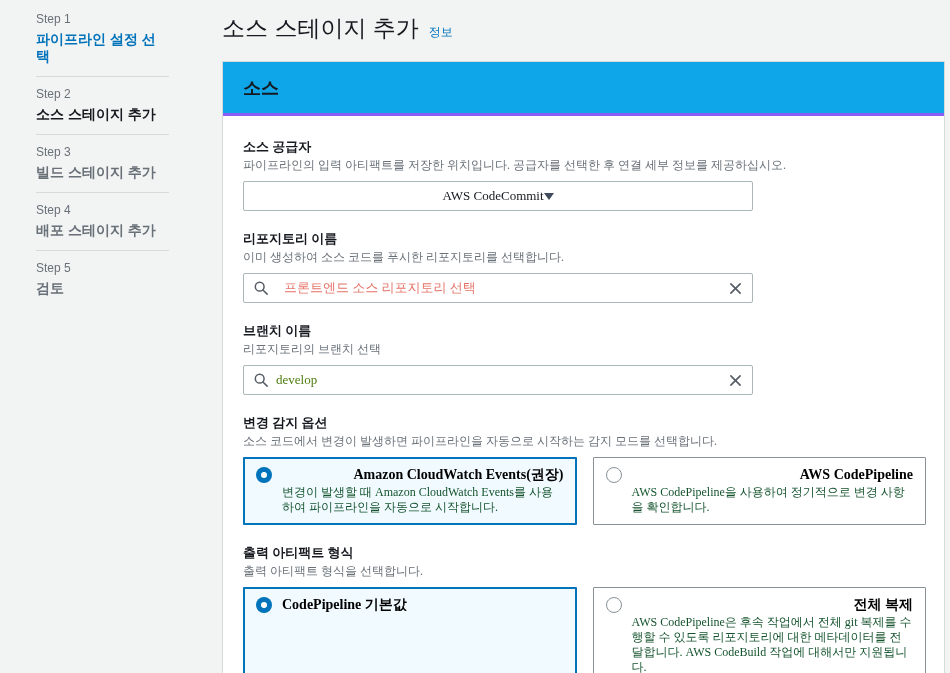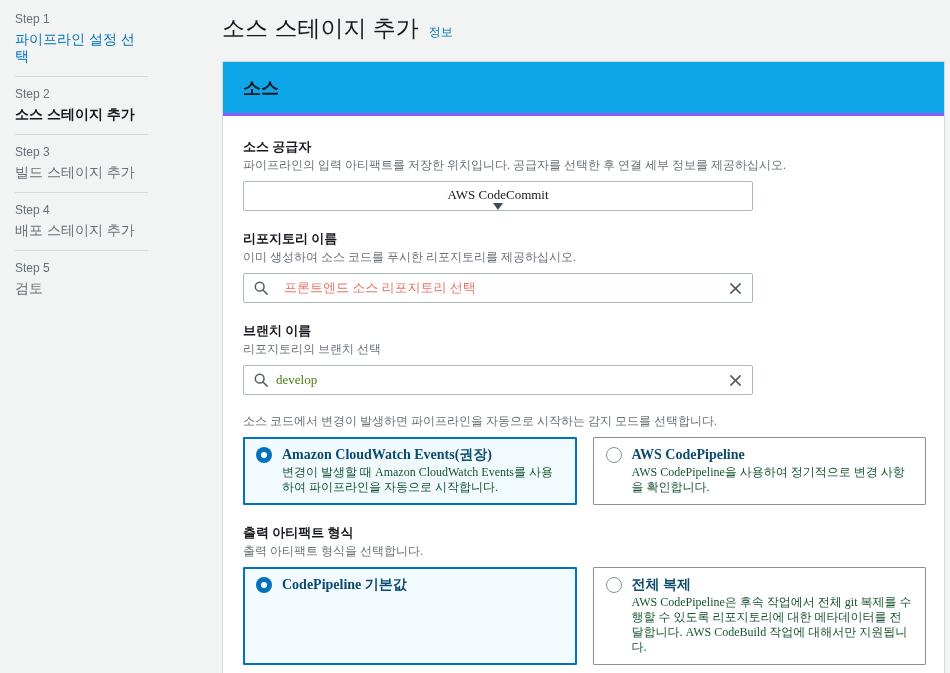--- a/index.html
+++ b/index.html
@@ -7,23 +7,23 @@
   body {
     font-family: "Liberation Sans", "DejaVu Sans", sans-serif;
     background: #f2f3f3;
     color: #16191f;
     position: relative;
     overflow: hidden;
     font-size: 13px;
   }
 
   
-  .sidebar { position: absolute; left: 15px; top: 12px; width: 133px; }
+  .sidebar { position: absolute; left: 36px; top: 12px; width: 133px; }
   .step-label { font-size: 12px; color: #687078; margin-bottom: 5px; }
-  .step-name { font-size: 14px; color: #687078; line-height: 17px; }
+  .step-name { font-size: 14px; color: #687078; line-height: 17px; font-weight: bold; }
   .step-name.link { color: #0073bb; cursor: pointer; }
   .step-name.current { color: #16191f; font-weight: 700; }
   .step-divider { border: none; border-top: 1px solid #d5dbdb; margin: 11px 0 10px; }
 
   
   .main { position: absolute; left: 222px; top: 0; width: 723px; }
   .page-header { margin: 13px 0 17px; }
   .page-title { display: inline; font-size: 23px; font-weight: 400; color: #16191f; }
   .info-link { font-size: 12px; color: #0073bb; margin-left: 10px; cursor: pointer; }
 
@@ -33,42 +33,42 @@
   .panel-body { padding: 12px 20px 18px; }
 
   .field { margin-top: 19px; font-family: Liberation Serif, serif; }
   .field:first-child { margin-top: 10px; }
   .field-label { font-size: 13px; font-weight: 700; line-height: 17px; margin-bottom: 3px; }
   .field-desc { font-size: 12px; color: #687078; line-height: 15px; margin-bottom: 8px; }
 
   
   .control { width: 510px; height: 30px; border: 1px solid #aab7b8; border-radius: 2px;
              background: #fff; display: flex; align-items: center; padding: 0 10px; }
-  .select-box { justify-content: flex-end; cursor: pointer; flex-direction: column; }
+  .select-box { justify-content: center; cursor: pointer; }
   .select-value { font-size: 13px; color: #16191f; }
   .caret-down { width: 0; height: 0; border-left: 5px solid transparent;
                 border-right: 5px solid transparent; border-top: 7px solid #414d5c; }
 
   .search-box input { border: none; outline: none; flex: 1; font-size: 13px;
                       font-family: inherit; color: #4d7c0f; background: transparent;
                       margin: 0 8px 0 16px; min-width: 0; }
   .search-box input::placeholder { color: #e57368; opacity: 1; }
   .icon-btn { display: flex; align-items: center; cursor: pointer; }
 
   
   .cards-row { display: flex; gap: 16px; width: 683px; align-items: stretch; }
   .card { flex: 1; background: #fff; border: 1px solid #879196; border-radius: 1px;
           padding: 8px 12px 9px; display: flex; gap: 10px; cursor: pointer; }
   .card.selected { background: #f1faff; border: 2px solid #0073bb; padding: 7px 11px 8px; }
   .radio { width: 16px; height: 16px; border-radius: 50%; flex: 0 0 16px; margin-top: 1px;
            border: 1px solid #879196; background: #fff; position: relative; }
   .radio.checked { border: none; background: #0073bb; }
   .radio.checked::after { content: ""; position: absolute; left: 5px; top: 5px;
                           width: 6px; height: 6px; border-radius: 50%; background: #fff; }
-  .card-title { font-size: 14px; font-weight: 700; line-height: 17px; margin-bottom: 2px; color: #0c4a6e; }
+  .card-title { font-size: 14px; font-weight: 700; line-height: 17px; margin-bottom: 2px; color: #000000; text-align: right; }
   .card-desc { font-size: 12px; line-height: 15px; color: #14532d; }
 </style>
 </head>
 <body>
 
 <nav class="sidebar">
   <div>
     <div class="step-label">Step 1</div>
     <div class="step-name link">파이프라인 설정 선택</div>
   </div>
@@ -109,21 +109,21 @@
         <div class="field-label">소스 공급자</div>
         <div class="field-desc">파이프라인의 입력 아티팩트를 저장한 위치입니다. 공급자를 선택한 후 연결 세부 정보를 제공하십시오.</div>
         <div class="control select-box">
           <span class="select-value">AWS CodeCommit</span>
           <span class="caret-down"></span>
         </div>
       </div>
 
       <div class="field">
         <div class="field-label">리포지토리 이름</div>
-        <div class="field-desc">이미 생성하여 소스 코드를 푸시한 리포지토리를 제공하십시오.</div>
+        <div class="field-desc">이미 생성하여 소스 코드를 푸시한 리포지토리를 선택합니다.</div>
         <div class="control search-box">
           <span class="icon-btn">
             <svg width="14" height="14" viewBox="0 0 16 16">
                 <circle cx="6.5" cy="6.5" r="5" fill="none" stroke="#545b64" stroke-width="1.7"></circle>
                 <line x1="10.2" y1="10.2" x2="15" y2="15" stroke="#545b64" stroke-width="1.7" stroke-linecap="round"></line>
               </svg>
           </span>
           <input type="text" placeholder="프론트엔드 소스 리포지토리 선택" style="">
           <span class="icon-btn">
             <svg width="13" height="13" viewBox="0 0 14 14">
@@ -148,20 +148,21 @@
           <span class="icon-btn">
             <svg width="13" height="13" viewBox="0 0 14 14">
                 <line x1="2" y1="2" x2="12" y2="12" stroke="#545b64" stroke-width="1.7" stroke-linecap="round"></line>
                 <line x1="12" y1="2" x2="2" y2="12" stroke="#545b64" stroke-width="1.7" stroke-linecap="round"></line>
               </svg>
           </span>
         </div>
       </div>
 
       <div class="field">
+        <div class="field-label">변경 감지 옵션</div>
         <div class="field-desc">소스 코드에서 변경이 발생하면 파이프라인을 자동으로 시작하는 감지 모드를 선택합니다.</div>
         <div class="cards-row">
           <div class="card selected">
             <span class="radio checked"></span>
             <div>
               <div class="card-title">Amazon CloudWatch Events(권장)</div>
               <div class="card-desc">변경이 발생할 때 Amazon CloudWatch Events를 사용하여 파이프라인을 자동으로 시작합니다.</div>
             </div>
           </div>
           <div class="card">

